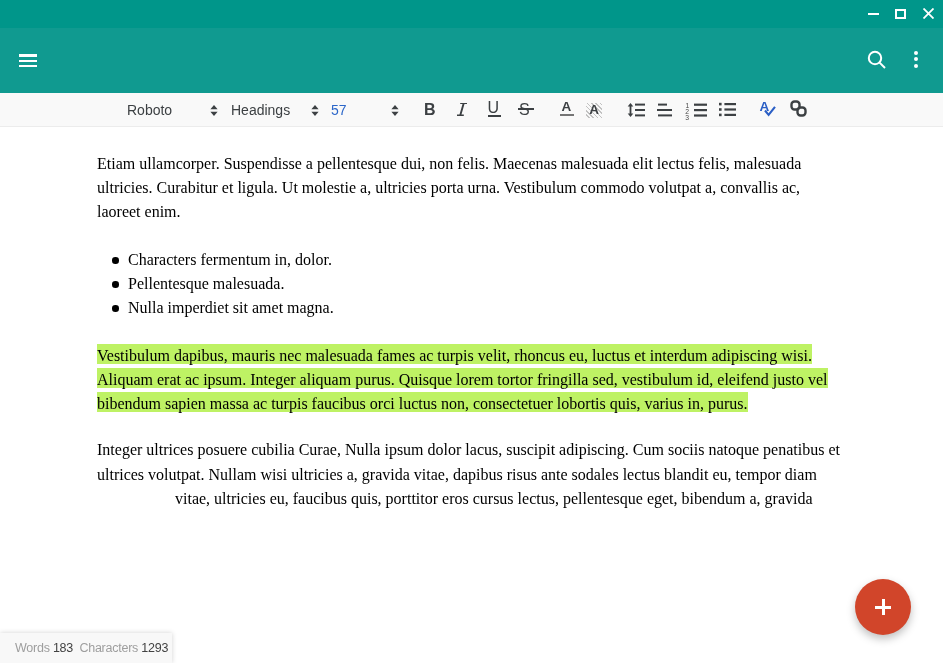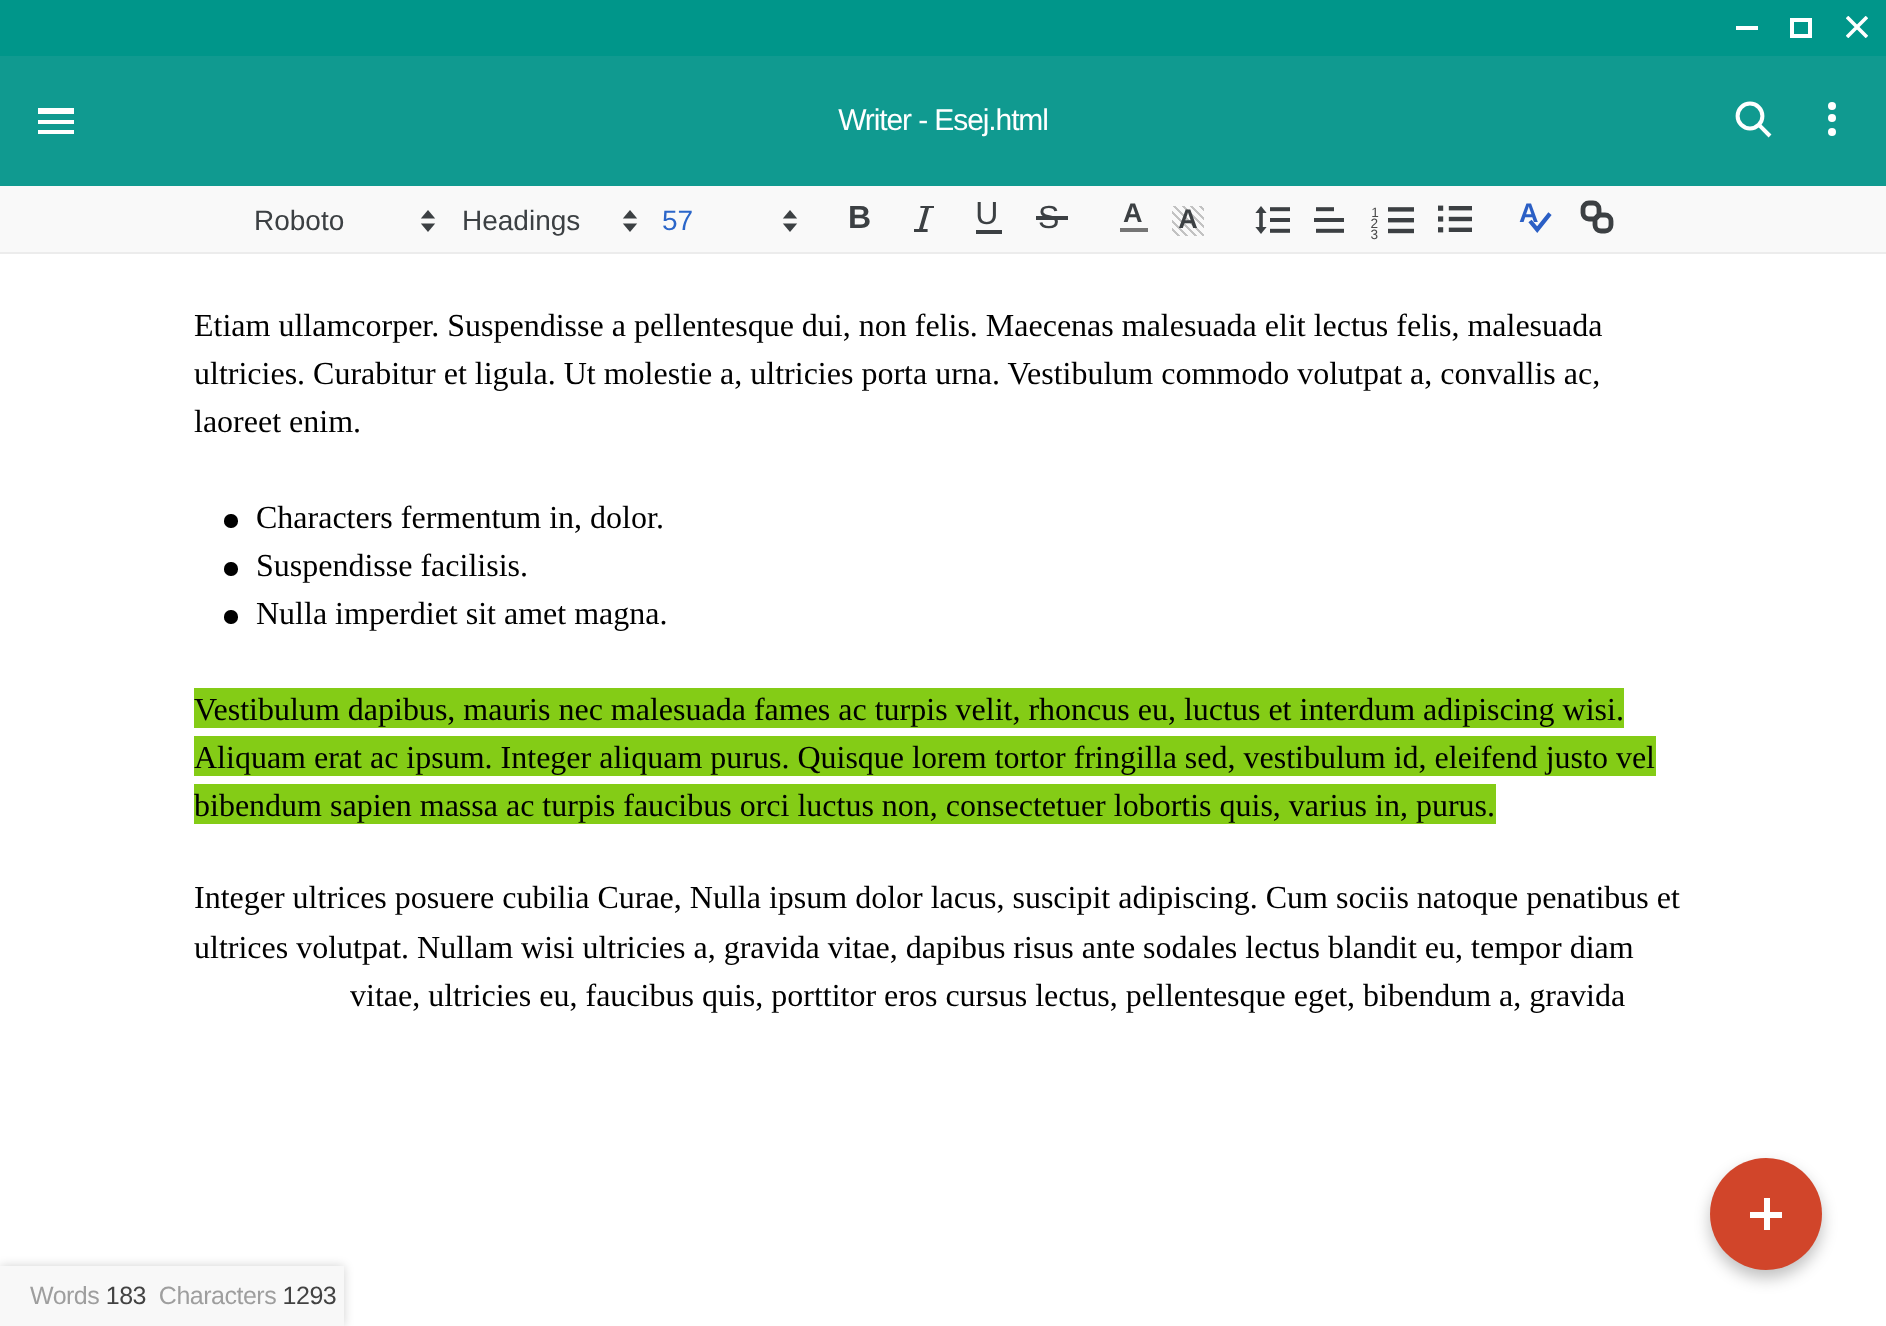--- a/index.html
+++ b/index.html
@@ -37,21 +37,21 @@
        font-size:32px; line-height:42px; letter-spacing:0.15px; margin-top:43.76px; }
   h2 { font-family:"Liberation Sans", sans-serif; font-weight:normal; color:#212121;
        font-size:24px; line-height:32px; margin-top:28.7px; }
   p, li { font-family:"Liberation Serif", serif; font-size:16px; line-height:24px; color:#000; }
   ul { list-style:none; }
   li { position:relative; padding-left:31px; }
   li:before { content:""; position:absolute; left:15px; top:8.8px; width:6.6px; height:6.6px;
        border-radius:50%; background:#000; }
   .cursor { display:inline-block; width:1.6px; height:34.5px; background:#000;
        vertical-align:-4.3px; margin-left:0.5px; letter-spacing:0; }
-  .sel { background:#84cc16; padding:3px 0 0 0; }
+  .sel { background:#bef264; padding:3px 0 0 0; }
 
   
   .status { position:absolute; left:0; top:633px; width:172px; height:30px; background:#f8f8f8;
        box-shadow:0 0 5px rgba(0,0,0,0.18); font-size:12.5px; letter-spacing:-0.25px; color:#9e9e9e;
        line-height:30px; padding-left:15px; }
   .status b { color:#424242; font-weight:normal; }
 
   
   .fab { position:absolute; left:855px; top:579px; width:56px; height:56px; border-radius:50%;
        background:#d1452a; box-shadow:0 4px 8px rgba(0,0,0,0.25); }
@@ -69,21 +69,20 @@
       </svg>
   </div>
 </div>
 
 <div class="appbar">
   <div class="hamb">
       <div style="top:0"></div>
       <div style="top:5.2px"></div>
       <div style="top:10.3px"></div>
     </div>
-  <div class="apptitle">Writer - Esej.html</div>
   <svg class="searchic" width="21" height="21" viewBox="0 0 21 21">
     <circle cx="9" cy="9" r="6.2" fill="none" stroke="#fff" stroke-width="2"></circle>
     <line x1="13.6" y1="13.6" x2="19" y2="19" stroke="#fff" stroke-width="2"></line>
   </svg>
   <div class="kebab">
       <div></div>
       <div></div>
       <div></div>
     </div>
 </div>
@@ -152,21 +151,21 @@
       <rect x="1.5" y="1.5" width="8" height="8" rx="3"></rect>
       <rect x="7.5" y="7.5" width="8" height="8" rx="3"></rect>
     </g>
   </svg>
 </div>
 
 <div class="content">
   <p class="p1" style="margin-top:25.24px">Etiam ullamcorper. Suspendisse a pellentesque dui, non felis. Maecenas malesuada elit lectus felis, malesuada ultricies. Curabitur et ligula. Ut molestie a, ultricies porta urna. Vestibulum commodo volutpat a, convallis ac, laoreet enim.</p>
   <ul style="margin-top:24.2px">
     <li>Characters fermentum in, dolor.</li>
-    <li>Suspendisse facilisis.</li>
+    <li>Pellentesque malesuada.</li>
     <li>Nulla imperdiet sit amet magna.</li>
   </ul>
   <p class="p2" style="margin-top:23.5px"><span class="sel">Vestibulum dapibus, mauris nec malesuada fames ac turpis velit, rhoncus eu, luctus et interdum adipiscing wisi. Aliquam erat ac ipsum. Integer aliquam purus. Quisque lorem tortor fringilla sed, vestibulum id, eleifend justo vel bibendum sapien massa ac turpis faucibus orci luctus non, consectetuer lobortis quis, varius in, purus.</span></p>
   <p class="p3" style="margin-top:22.2px;line-height:24.5px">Integer ultrices posuere cubilia Curae, Nulla ipsum dolor lacus, suscipit adipiscing. Cum sociis natoque penatibus et<br>ultrices volutpat. Nullam wisi ultricies a, gravida vitae, dapibus risus ante sodales lectus blandit eu, tempor diam<br><span style="display:inline-block;width:78px"></span>vitae, ultricies eu, faucibus quis, porttitor eros cursus lectus, pellentesque eget, bibendum a, gravida</p>
 </div>
 
 <div class="status">Words&nbsp;<b>183</b>&nbsp; Characters&nbsp;<b>1293</b></div>
 <div class="fab">
     <div class="h"></div>
     <div class="v"></div>

